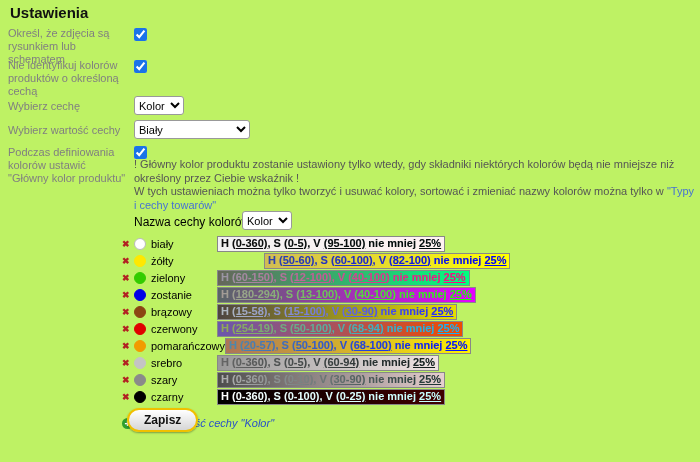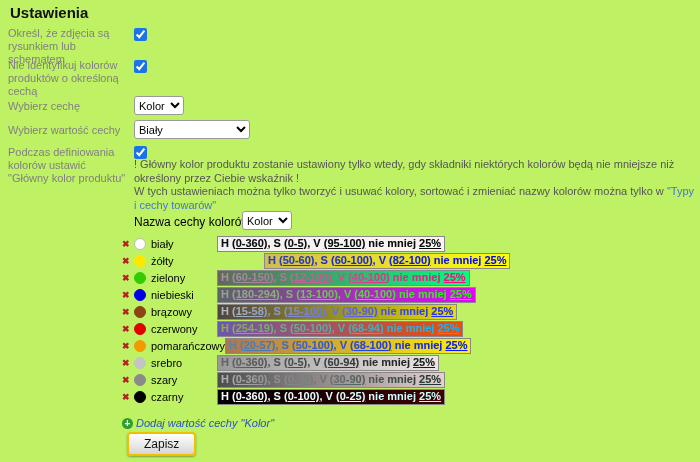--- a/index.html
+++ b/index.html
@@ -23,23 +23,23 @@
   .sw{width:12px;height:12px;border-radius:50%;margin-right:5px;flex:0 0 12px;box-sizing:border-box;}
   .cname{font-size:11px;color:#000;flex:0 0 66px;white-space:nowrap;}
   .rbox{border:1px solid #888;padding:0 3px;font-size:11px;font-weight:bold;
         height:14px;line-height:13px;white-space:nowrap;display:inline-block;}
   .rtext{color:#fff;mix-blend-mode:difference;}
   .rtext u{cursor:pointer;}
   .addrow{position:absolute;left:122px;top:417px;display:flex;align-items:center;gap:3px;
           font-size:11px;font-style:italic;color:#2851c8;cursor:pointer;}
   .addicon{width:11px;height:11px;border-radius:50%;background:#2e9e2e;color:#fff;
            font-style:normal;font-weight:bold;font-size:10px;line-height:11px;text-align:center;flex:0 0 11px;}
-  .save{position:absolute;left:127px;top:432px;border:2px solid #f0c000;border-radius:4px;
+  .save{position:absolute;left:127px;top:408px;border:2px solid #f0c000;border-radius:12px;
         background:linear-gradient(#ffffff,#d6d6d6);font-family:"Liberation Sans",sans-serif;
-        font-weight:normal;font-size:12px;color:#111;padding:3px 15px;cursor:pointer;
+        font-weight:bold;font-size:12px;color:#111;padding:3px 15px;cursor:pointer;
         box-shadow:0 1px 2px rgba(0,0,0,0.35);}
 </style>
 </head>
 <body>
 
 <div class="page">
 
   <h1 class="title">Ustawienia</h1>
 
   <div class="glabel" style="top:27px">Określ, że zdjęcia są rysunkiem lub schematem</div>
@@ -86,21 +86,21 @@
       </div>
       <div class="crow">
         <span class="del">✖</span>
         <span class="sw" style="background: rgb(51, 204, 0); border: 1px solid rgb(51, 204, 0);"></span>
         <span class="cname">zielony</span>
         <span class="rbox" style="background: linear-gradient(to right, rgb(102, 102, 90), rgb(0, 255, 128));"><span class="rtext">H <u>(60-150)</u>, S <u>(12-100)</u>, V <u>(40-100)</u> nie mniej <u>25%</u></span></span>
       </div>
       <div class="crow">
         <span class="del">✖</span>
         <span class="sw" style="background: rgb(0, 0, 230); border: 1px solid rgb(0, 0, 230);"></span>
-        <span class="cname">niebieski</span>
+        <span class="cname">zostanie</span>
         <span class="rbox" style="background: linear-gradient(to right, rgb(89, 102, 102), rgb(229, 0, 255));"><span class="rtext">H <u>(180-294)</u>, S <u>(13-100)</u>, V <u>(40-100)</u> nie mniej <u>25%</u></span></span>
       </div>
       <div class="crow">
         <span class="del">✖</span>
         <span class="sw" style="background: rgb(139, 69, 19); border: 1px solid rgb(139, 69, 19);"></span>
         <span class="cname">brązowy</span>
         <span class="rbox" style="background: linear-gradient(to right, rgb(77, 68, 65), rgb(229, 222, 0));"><span class="rtext">H <u>(15-58)</u>, S <u>(15-100)</u>, V <u>(30-90)</u> nie mniej <u>25%</u></span></span>
       </div>
       <div class="crow">
         <span class="del">✖</span>

